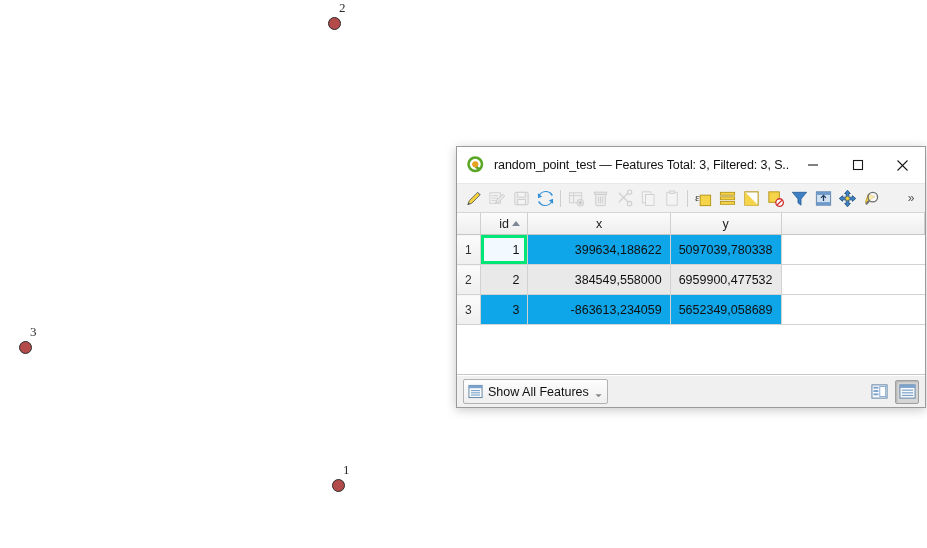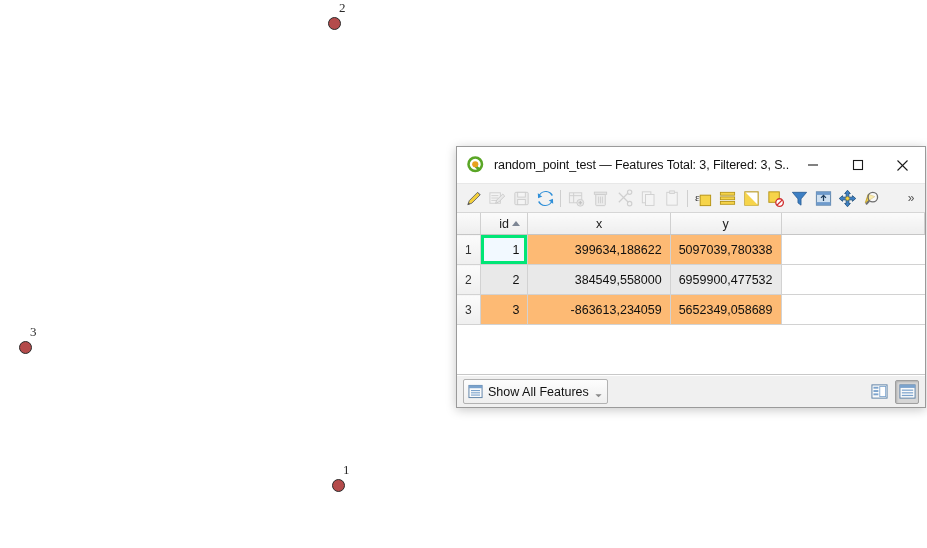--- a/index.html
+++ b/index.html
@@ -185,21 +185,21 @@
   }
   td.rowhead {
     background: linear-gradient(to bottom, #fbfbfb 0%, #efefef 100%);
     text-align: left;
     padding: 0 0 0 3px;
     font-size: 12px;
     color: #303030;
     border-right: 1px solid #c8c8c8;
   }
   tr.alt td:not(.rowhead) { background: #e9e9e9; }
-  tr:not(.alt) td:not(.rowhead) { background: #fdba74; }
+  tr:not(.alt) td:not(.rowhead) { background: #0ea5e9; }
   td.selected-cell {
     background: #f2f9ff !important;
     box-shadow: inset 0 0 0 3px #00e676;
   }
 
   
   #status-bar {
     height: 32px;
     min-height: 32px;
     background: #f0f0f0;

